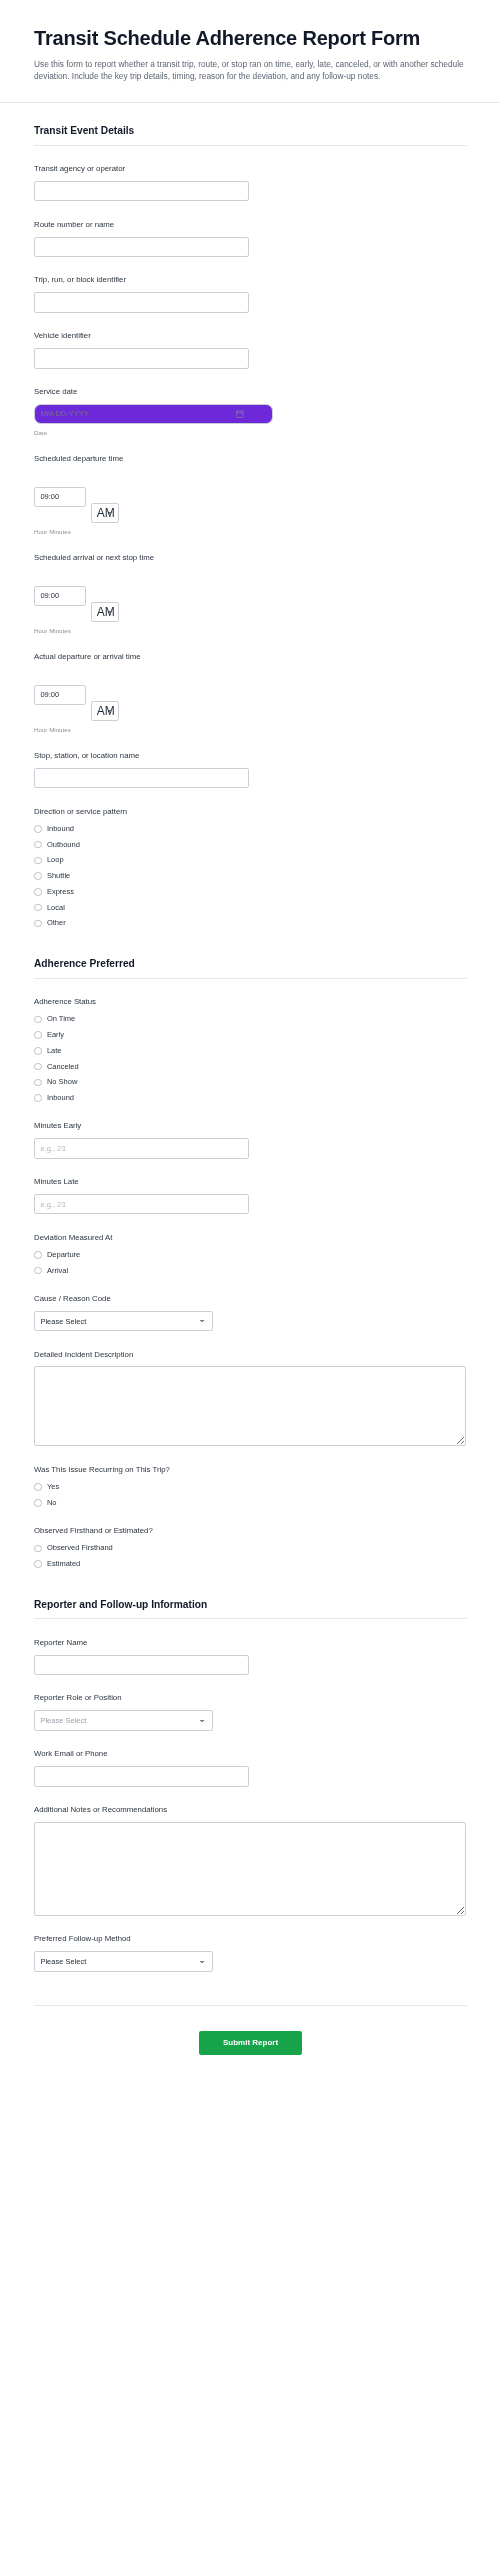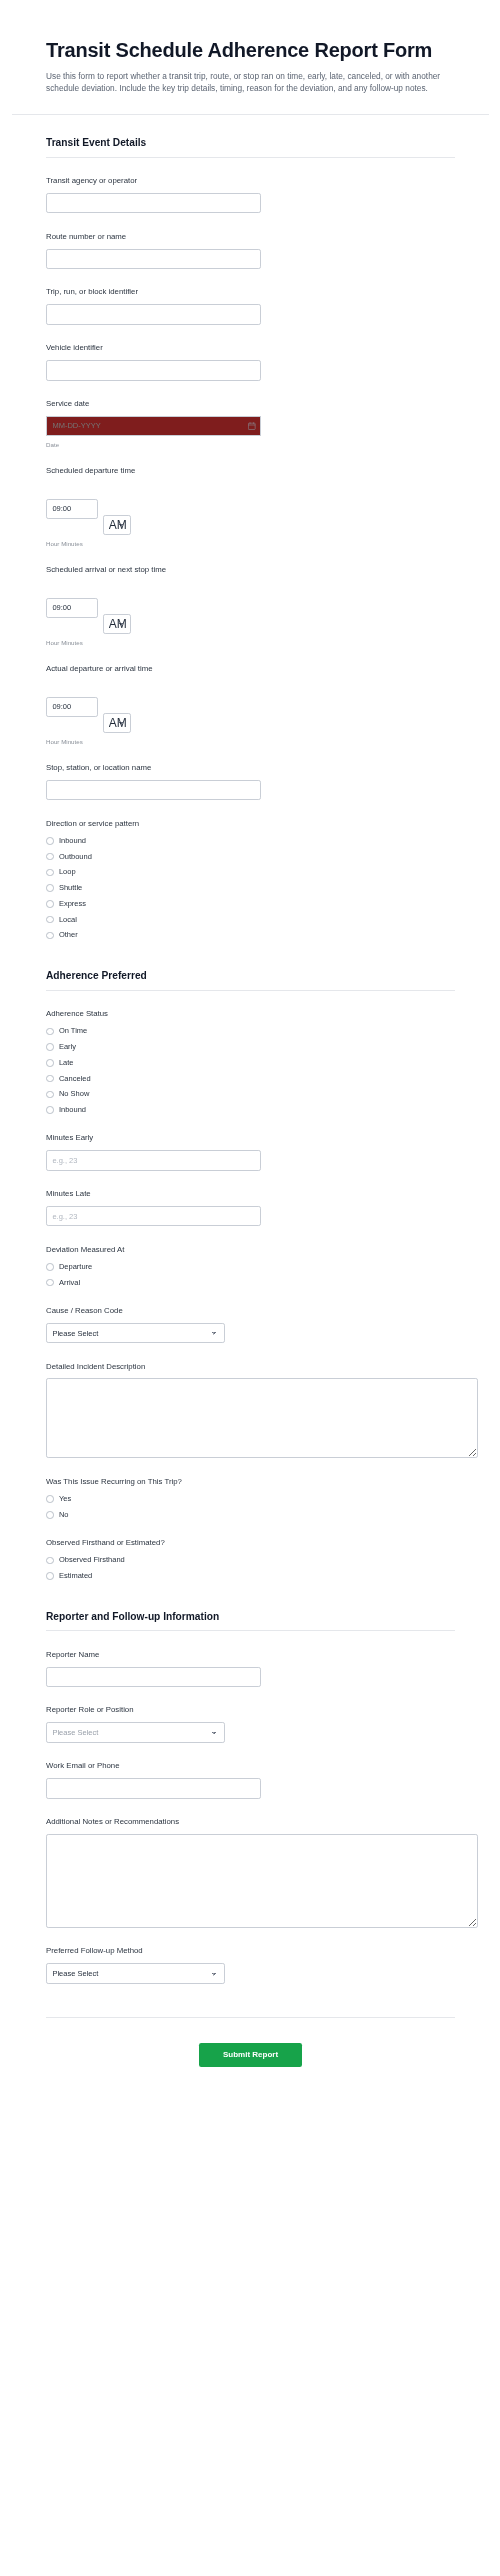--- a/index.html
+++ b/index.html
@@ -10,21 +10,21 @@
     font-family: "Liberation Sans", sans-serif;
   }
   body {
     width: 501px;
     min-height: 2576px;
     color: #1f2937;
   }
   .page {
     width: 501px;
     margin: 0 auto;
-    padding: 12px;
+    padding: 0;
     position: relative;
   }
   .header {
     padding: 26px 34px 18.3px 34px;
     border-bottom: 0.5px solid #e5e7eb;
   }
   .form-title {
     font-size: 20px;
     font-weight: bold;
     line-height: 1.2;
@@ -77,25 +77,25 @@
     padding: 0 5.4px;
     color: #1f2937;
     display: block;
   }
   .text-input::placeholder { color: #b1b7c0; }
   .date-wrap {
     position: relative;
     width: 215px;
   }
   .date-input {
-    width: 215px;
+    width: 239px;
     height: 20.5px;
     border: 0.5px solid #c9ced6;
-    border-radius: 0;
-    background: #7f1d1d;
+    border-radius: 7px;
+    background: #6d28d9;
     font-size: 7.5px;
     font-family: "Liberation Sans", sans-serif;
     padding: 0 16px 0 5.4px;
     color: #b1b7c0;
     display: block;
     line-height: 19.4px;
   }
   .cal-icon {
     position: absolute;
     right: 5.4px;

